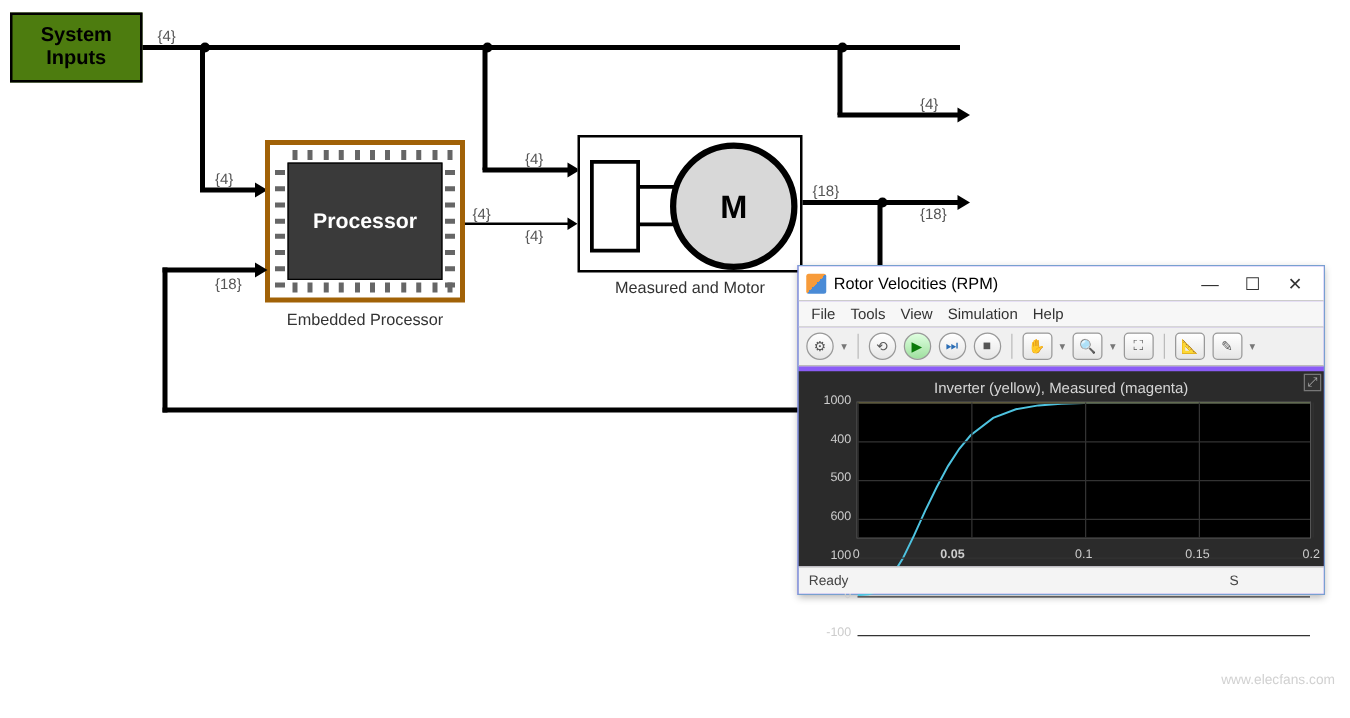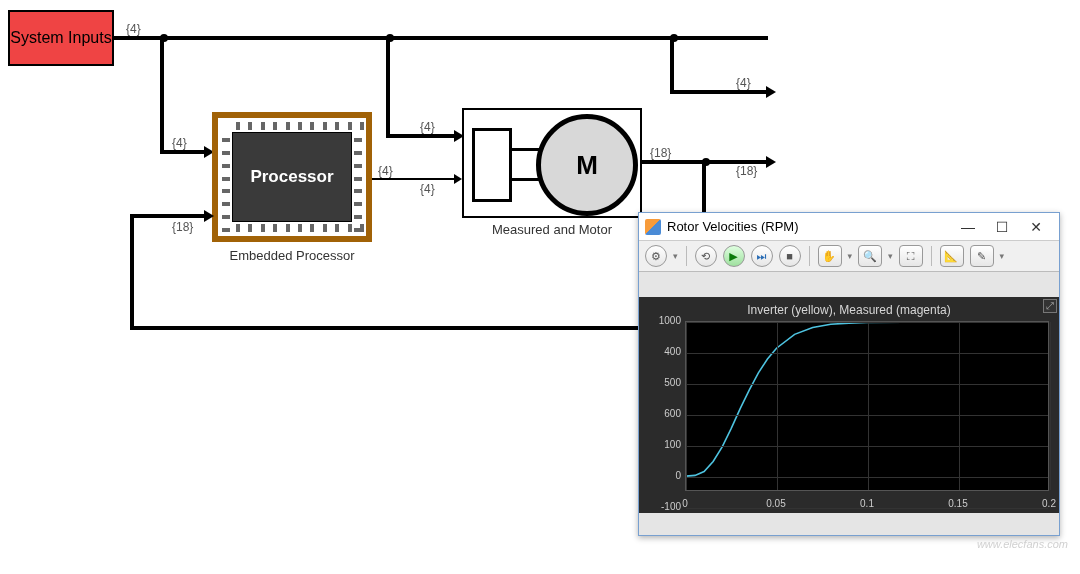--- a/index.html
+++ b/index.html
@@ -1,59 +1,59 @@
 <!DOCTYPE html>
 <html><head>
 <meta charset="utf-8">
 <style>
   *{box-sizing:border-box;margin:0;padding:0;font-family:Arial,Helvetica,sans-serif}
   body{width:1080px;height:574px;background:#fff;position:relative;overflow:hidden}
   .canvas{position:absolute;inset:0}
-  .block{position:absolute;background:#ef4444;border:2px solid #000;display:flex;align-items:center;justify-content:center;text-align:center;font-weight:normal}
+  .block{position:absolute;background:#4d7c0f;border:2px solid #000;display:flex;align-items:center;justify-content:center;text-align:center;font-weight:bold}
   .label-below{position:absolute;font-size:13px;color:#333;text-align:center}
   .bus-h{position:absolute;height:4px;background:#000}
   .bus-v{position:absolute;width:4px;background:#000}
   .line-h{position:absolute;height:2px;background:#000}
   .sig{position:absolute;font-size:12px;color:#555}
   .arrow-r{position:absolute;width:0;height:0;border-top:6px solid transparent;border-bottom:6px solid transparent;border-left:10px solid #000}
   .arrow-r.thin{border-top-width:5px;border-bottom-width:5px;border-left-width:8px}
   .node{position:absolute;width:8px;height:8px;background:#000;border-radius:50%}
 
-  .chip{position:absolute;width:160px;height:130px;background:#fff;border:6px solid #a16207}
+  .chip{position:absolute;width:160px;height:130px;background:#fff;border:4px solid #a16207}
   .chip-inner{position:absolute;left:14px;top:14px;right:14px;bottom:14px;background:#3a3a3a;border:1px solid #000;display:flex;align-items:center;justify-content:center;color:#fff;font-weight:bold;font-size:17px}
   .pin{position:absolute;background:#666}
   .pin.t,.pin.b{width:4px;height:8px}
   .pin.l,.pin.r{width:8px;height:4px}
 
   .mot-block{position:absolute;width:180px;height:110px;border:2px solid #000;background:#fff}
   .mot-rect{position:absolute;left:8px;top:18px;width:40px;height:74px;border:3px solid #000;background:#fff}
   .mot-circ{position:absolute;left:72px;top:4px;width:102px;height:102px;border:5px solid #000;border-radius:50%;background:#d8d8d8;display:flex;align-items:center;justify-content:center;font-weight:bold;font-size:26px}
   .mot-bar{position:absolute;left:48px;height:3px;background:#000;width:32px}
 
-  .scope{position:absolute;left:638px;top:212px;width:422px;height:324px;border:1px solid #78a0d0;background:#e5e5e5;box-shadow:0 2px 6px rgba(0,0,0,.3)}
+  .scope{position:absolute;left:638px;top:212px;width:422px;height:264px;border:1px solid #78a0d0;background:#8b5cf6;box-shadow:0 2px 6px rgba(0,0,0,.3)}
   .scope-title{display:flex;align-items:center;height:28px;padding:0 6px;font-size:13px;background:#fff;border-bottom:1px solid #ccc}
   .scope-title .ticon{width:16px;height:16px;background:linear-gradient(135deg,#f79b3a 0 50%,#4a8bd6 50% 100%);border-radius:2px;margin-right:6px}
   .scope-title .gap{flex:1}
   .winbtn{width:34px;height:22px;display:flex;align-items:center;justify-content:center;color:#333;font-size:14px}
   .menubar{display:flex;gap:12px;padding:3px 10px;font-size:12px;color:#333;border-bottom:1px solid #ccc;background:#f7f7f7}
   .toolbar{display:flex;gap:6px;align-items:center;padding:4px 6px;background:#f0f0f0;border-bottom:1px solid #bbb}
   .tbtn{width:22px;height:22px;border-radius:50%;border:1px solid #999;background:linear-gradient(#fff,#e6e6e6);display:flex;align-items:center;justify-content:center;font-size:11px;color:#555}
   .tbtn.sq{border-radius:4px;width:24px}
   .tsep{width:1px;height:20px;background:#bbb;margin:0 2px}
   .plot-wrap{position:absolute;left:0;right:0;top:84px;bottom:22px;background:#2b2b2b;padding:4px}
   .plot-title{text-align:center;color:#d6d6d6;font-size:12px;padding:2px 0 4px}
   .plot{position:absolute;left:46px;right:10px;top:24px;bottom:22px;background:#000;border:1px solid #555}
   .grid-v{position:absolute;top:0;bottom:0;width:1px;background:#333}
   .grid-h{position:absolute;left:0;right:0;height:1px;background:#333}
   .ytick{position:absolute;left:4px;width:38px;text-align:right;color:#ccc;font-size:10px}
   .xtick{position:absolute;bottom:4px;color:#ccc;font-size:10px;transform:translateX(-50%)}
   .curve{position:absolute;inset:0}
   .status{position:absolute;left:0;right:0;bottom:0;height:22px;background:#f4f4f4;border-top:1px solid #bbb;font-size:11px;color:#444;padding:3px 8px;display:flex;align-items:center}
   .status .gap{flex:1}
-  .watermark{position:absolute;right:12px;bottom:24px;color:#ccc;font-size:11px;opacity:.9;font-style:italic}
+  .watermark{position:absolute;right:12px;bottom:24px;color:#ccc;font-size:11px;opacity:.9;}
   .expand-icon{position:absolute;right:2px;top:2px;width:14px;height:14px;border:1px solid #777;color:#aaa;font-size:10px;display:flex;align-items:center;justify-content:center;background:#333}
 </style>
 </head>
 <body>
 
 <div class="canvas">
 
   <div class="block" style="left:8px;top:10px;width:106px;height:56px;font-size:16px">
     <span>System Inputs</span>
   </div>
@@ -157,20 +157,27 @@
 
 <div class="scope">
   <div class="scope-title">
     <div class="ticon"></div>
     <span>Rotor Velocities (RPM)</span>
     <div class="gap"></div>
     <div class="winbtn">—</div>
     <div class="winbtn">☐</div>
     <div class="winbtn">✕</div>
   </div>
+  <div class="menubar">
+    <span>File</span>
+    <span>Tools</span>
+    <span>View</span>
+    <span>Simulation</span>
+    <span>Help</span>
+  </div>
   <div class="toolbar">
     <div class="tbtn">⚙</div>
       <span style="font-size:9px;color:#777">▾</span>
     <div class="tsep"></div>
     <div class="tbtn">⟲</div>
     <div class="tbtn" style="background:linear-gradient(#dfffe0,#9fe09f);color:#0a7a0a">▶</div>
     <div class="tbtn" style="color:#2a6db5">⏭</div>
     <div class="tbtn">■</div>
     <div class="tsep"></div>
     <div class="tbtn sq">✋</div>
@@ -207,20 +214,26 @@
     <div id="yticks"></div>
     <div id="xticks"></div>
   <div class="ytick" style="top: 204px;">-100</div>
       <div class="ytick" style="top: 173px;">0</div>
       <div class="ytick" style="top: 142px;">100</div>
       <div class="ytick" style="top: 111px;">600</div>
       <div class="ytick" style="top: 80px;">500</div>
       <div class="ytick" style="top: 49px;">400</div>
       <div class="ytick" style="top: 18px;">1000</div>
       <div class="xtick" style="left: 46px;">0</div>
-      <div class="xtick" style="left: 137px;">0.05</div>
+      <div class="xtick" style="left: 123px; font-weight: bold;">0.05</div>
       <div class="xtick" style="left: 228px;">0.1</div>
       <div class="xtick" style="left: 319px;">0.15</div>
       <div class="xtick" style="left: 410px;">0.2</div>
     </div>
+  <div class="status">
+    <span>Ready</span>
+    <div class="gap"></div>
+    <span>S</span>
+    <span style="width:60px"></span>
+  </div>
 </div>
 
 <div class="watermark">www.elecfans.com</div>
 
 </body></html>

